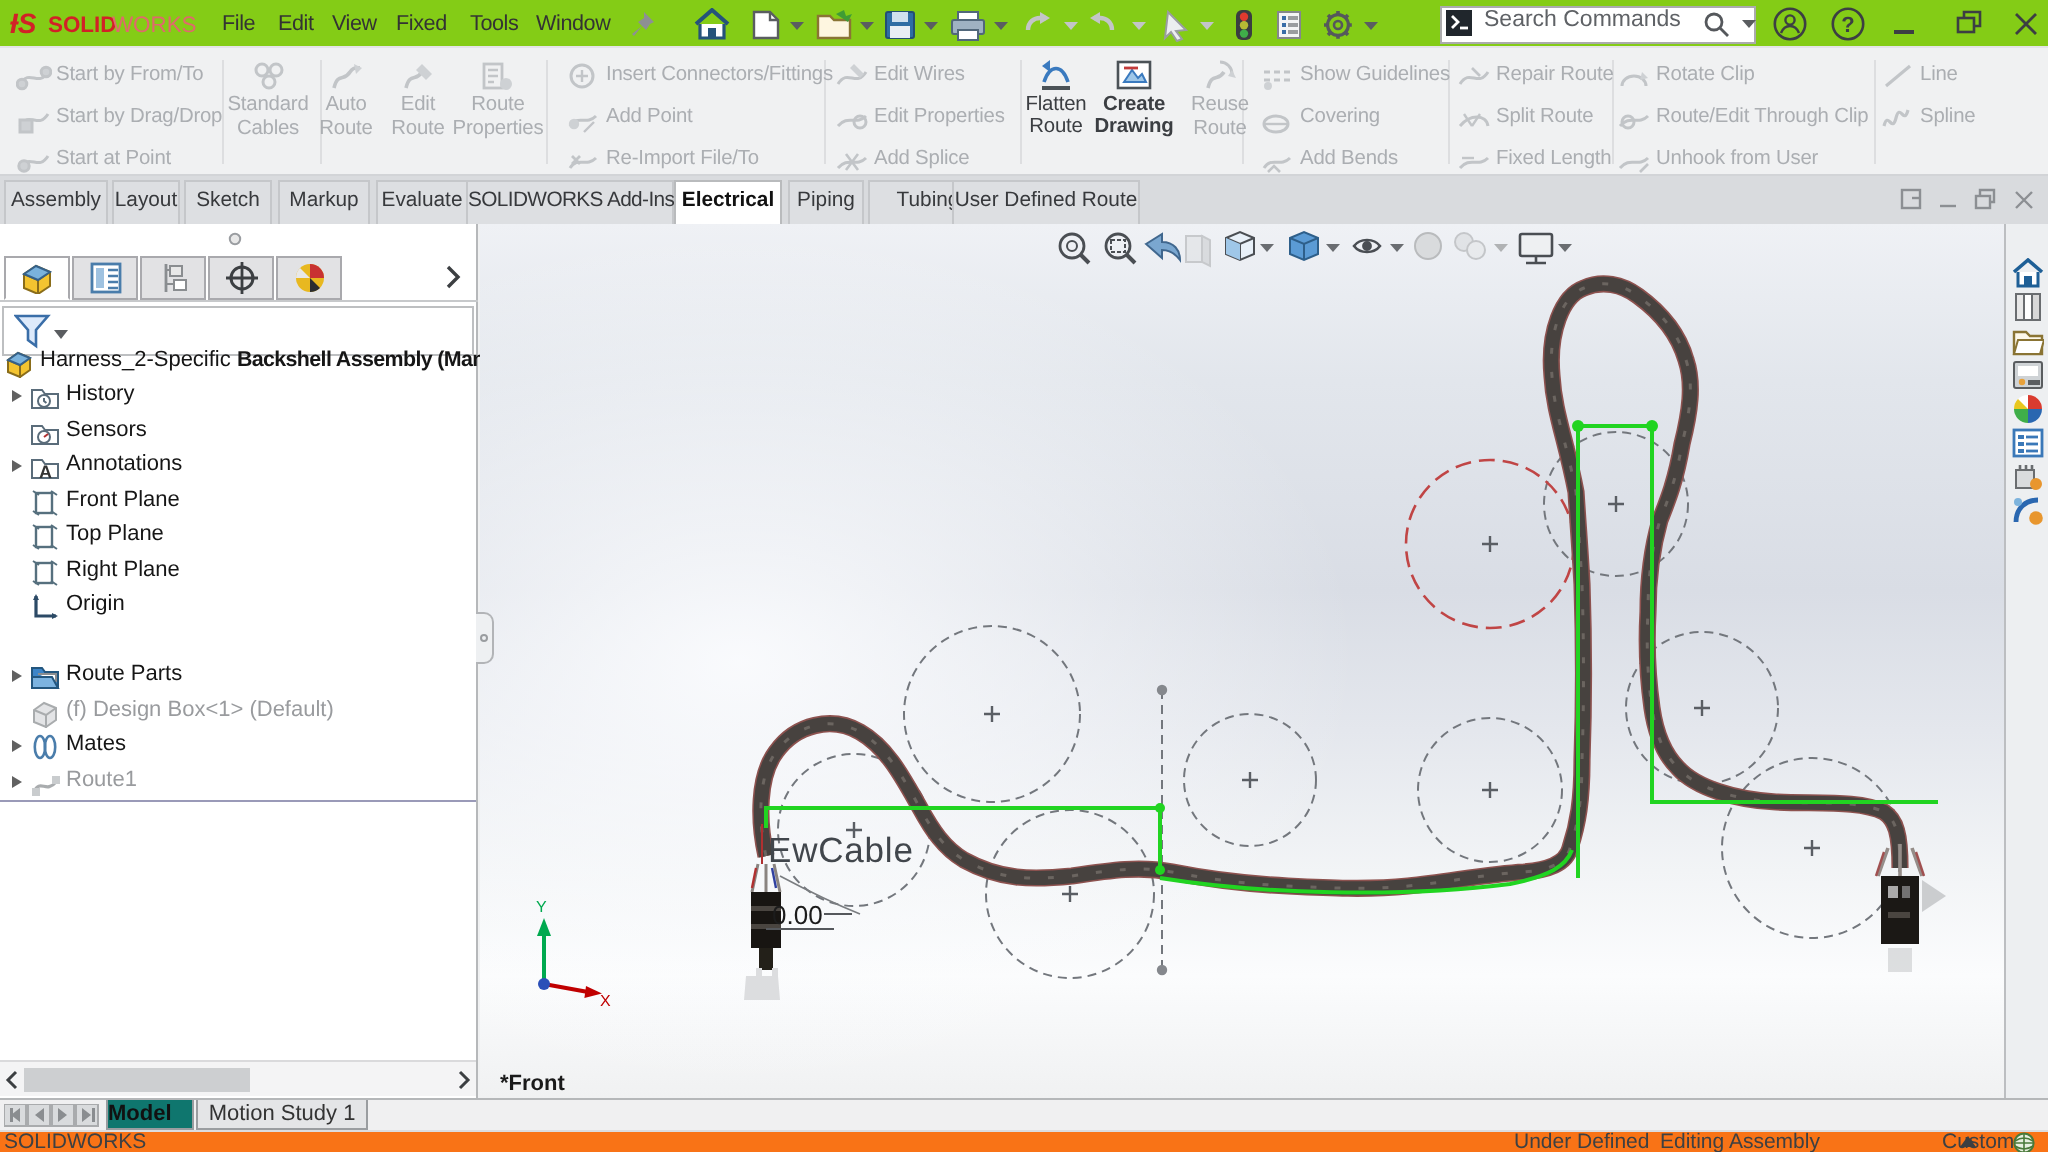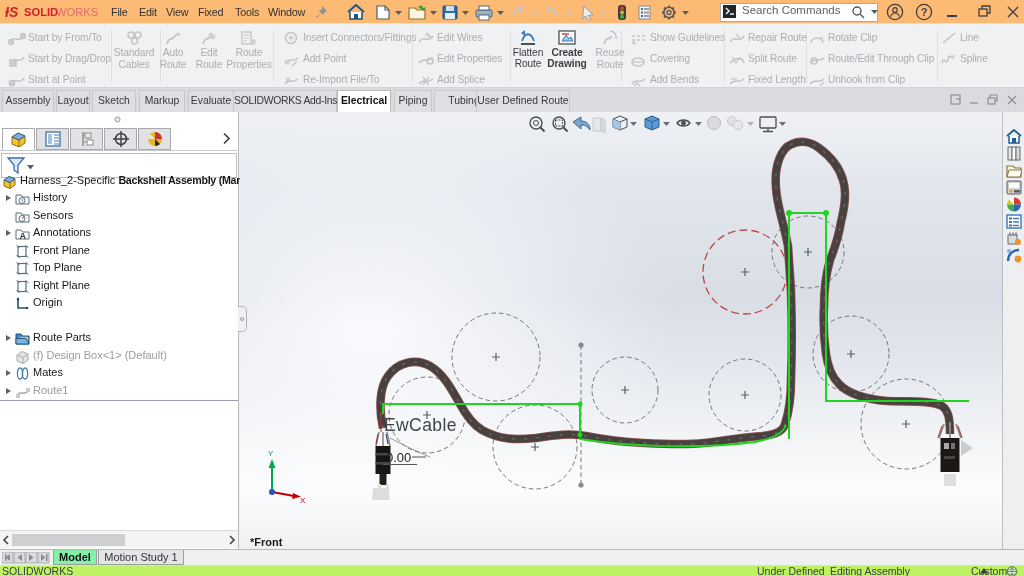--- a/index.html
+++ b/index.html
@@ -1,19 +1,19 @@
 <!DOCTYPE html>
 <html><head><meta charset="utf-8">
 <style>
 *{margin:0;padding:0;box-sizing:border-box}
 html,body{width:1024px;height:576px;overflow:hidden;font-family:"Liberation Sans",sans-serif;background:#f0f1f2}
 .abs{position:absolute}
 #stage{position:relative;width:1024px;height:576px}
 
-#title{position:absolute;left:0;top:0;width:1024px;height:24px;background:#fdba74;border-bottom:1px solid #e4e4e6}
+#title{position:absolute;left:0;top:0;width:1024px;height:24px;background:#84cc16;border-bottom:1px solid #e4e4e6}
 #title .menu{position:absolute;top:0;height:24px;line-height:24px;font-size:10.8px;font-weight:400;color:#333;letter-spacing:-.2px}
 
 #ribbon{position:absolute;left:0;top:24px;width:1024px;height:64px;background:#f0f1f2;border-bottom:1px solid #d2d4d7}
 .rsep{position:absolute;top:6px;height:52px;width:1px;background:#dddee0}
 .rlab{position:absolute;font-size:10.2px;color:#abaeb2;white-space:nowrap;line-height:12px;letter-spacing:-.1px}
 .rlabd{position:absolute;font-size:10.2px;color:#3b3e42;white-space:nowrap;line-height:11px;text-align:center;letter-spacing:-.1px}
 .rbig{position:absolute;top:23px;text-align:center;font-size:10.2px;color:#abaeb2;line-height:11.5px;letter-spacing:-.1px}
 
 #rtabs{position:absolute;left:0;top:88px;width:1024px;height:24px;background:#d9dbde}
 .rtab{position:absolute;top:2px;height:22px;line-height:20px;font-size:10.4px;color:#37393c;text-align:center;background:#dddfe2;border:1px solid #c5c7ca;border-bottom:none;white-space:nowrap}
@@ -26,21 +26,21 @@
 .trow .tx{position:absolute;left:33px;top:1px}
 .gray{color:#999b9e}
 .arr{position:absolute;left:6px;top:5px;width:0;height:0;border-top:3.5px solid transparent;border-bottom:3.5px solid transparent;border-left:5px solid #616161}
 .ticon{position:absolute;left:15px;top:1px;width:15px;height:15px}
 
 #vp{position:absolute;left:240px;top:112px;width:762px;height:437px;background:radial-gradient(ellipse 430px 300px at 17% 50%,rgba(252,253,255,.9),rgba(252,253,255,0) 72%),linear-gradient(180deg,#eff1f5 0%,#e2e6ec 18%,#d9dde5 42%,#e4e7ed 58%,#f2f4f6 74%,#fbfcfd 86%,#f0f1f2 100%)}
 
 #rstrip{position:absolute;left:1002px;top:112px;width:22px;height:437px;background:#edeff1;border-left:1px solid #bcbec1}
 
 #mtabs{position:absolute;left:0;top:549px;width:1024px;height:16px;background:#f0f0f1;border-top:1px solid #b5b7b9}
-#status{position:absolute;left:0;top:565px;width:1024px;height:11px;background:#bef264;border-top:1px solid #dcdcde;font-size:10.5px;color:#3e4042}
+#status{position:absolute;left:0;top:565px;width:1024px;height:11px;background:#f97316;border-top:1px solid #dcdcde;font-size:10.5px;color:#3e4042}
 .st{position:absolute;top:-1px;white-space:nowrap}
 </style></head>
 <body>
 <div id="stage">
 <div id="title">
 <svg class="abs" style="left:5px;top:4px" width="100" height="16" viewBox="0 0 100 16">
 <text x="0" y="12.5" font-size="14" font-style="italic" font-weight="700" fill="#d22127" font-family="Liberation Sans">ƗS</text>
 <text x="19" y="12" font-size="11.2" font-weight="700" fill="#d22127">SOLID</text>
 <text x="51" y="12" font-size="11.2" fill="#e0696d">WORKS</text>
 </svg>
@@ -271,21 +271,21 @@
           <path d="M3 13a6 5 0 1112 0"></path>
           <path d="M13 6l3 3-4 1z" fill="#ced1d4" stroke="none"></path>
 <path d="M2 33c5-6 9 0 14-5"></path>
           <circle cx="6" cy="31" r="3"></circle>
 <path d="M2 54c5-6 9 0 14-5"></path>
           <path d="M12 56l4-4" stroke-width="1.3"></path>
         </g>
       </svg>
 <div class="rlab" style="left:828px;top:8px">Rotate Clip</div>
 <div class="rlab" style="left:828px;top:29px">Route/Edit Through Clip</div>
-<div class="rlab" style="left:828px;top:50px">Unhook from Clip</div>
+<div class="rlab" style="left:828px;top:50px">Unhook from User</div>
 
 <svg class="abs" style="left:940px;top:6px" width="18" height="58" viewBox="0 0 18 58">
 <g stroke="#c2c5c8" fill="none">
           <path d="M3 13L15 3" stroke-width="1.6"></path>
           <path d="M2 33c2-8 4 4 6-4s4 4 6-4" stroke-width="1.6"></path>
         </g>
       </svg>
 <div class="rlab" style="left:960px;top:8px">Line</div>
 <div class="rlab" style="left:960px;top:29px">Spline</div>
 </div>
@@ -657,21 +657,21 @@
         </g>
         <g fill="#8a8d90">
           <path d="M8 2v7L3.5 5.5z"></path>
           <path d="M3 2h1.5v7H3z"></path>
           <path d="M20 2v7l-4.5-3.5z"></path>
           <path d="M27 2l4.5 3.5L27 9z"></path>
           <path d="M39 2l4.5 3.5L39 9z"></path>
           <path d="M44 2h1.5v7H44z"></path>
         </g>
       </svg>
-<div class="abs" style="left:53px;top:0;width:44px;height:15px;background:#86efac;border:1px solid #9a9da0;border-top:none;font-size:11px;font-weight:700;color:#111;text-align:center;line-height:14px">Model</div>
+<div class="abs" style="left:53px;top:0;width:44px;height:15px;background:#0f766e;border:1px solid #9a9da0;border-top:none;font-size:11px;font-weight:700;color:#111;text-align:left;line-height:14px">Model</div>
 <div class="abs" style="left:98px;top:0;width:86px;height:15px;background:#e4e5e7;border:1px solid #9a9da0;border-top:none;font-size:11px;color:#333;text-align:center;line-height:14px">Motion Study 1</div>
 </div>
 <div id="status">
 <div class="st" style="left:2px">SOLIDWORKS</div>
 <div class="st" style="left:757px">Under Defined</div>
 <div class="st" style="left:830px">Editing Assembly</div>
 <div class="st" style="left:971px">Custom</div>
 <svg class="abs" style="left:980px;top:2px" width="8" height="6" viewBox="0 0 8 6">
         <path d="M0 5.5L4 0l4 5.5z" fill="#3c3f42"></path>
       </svg>

